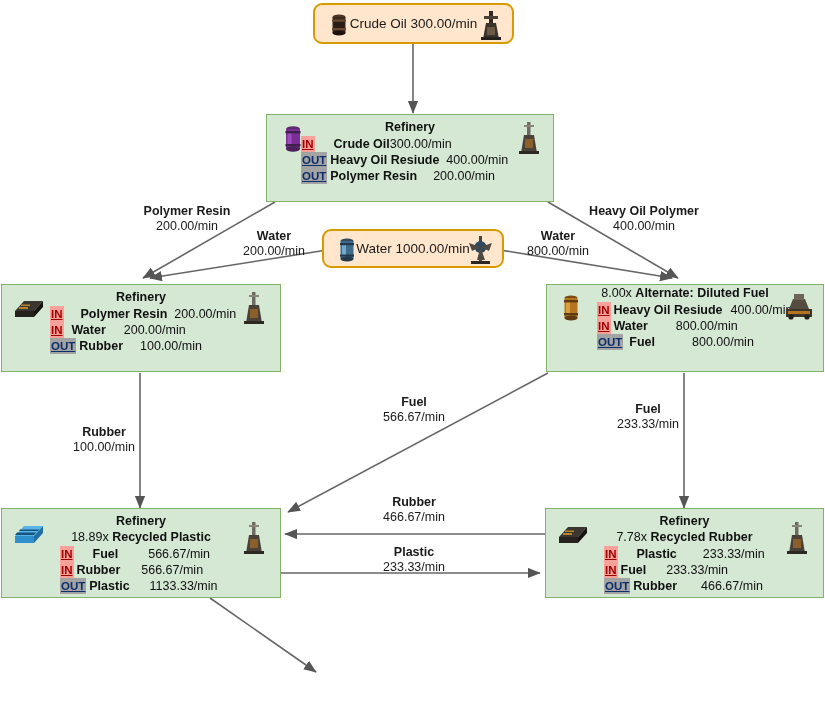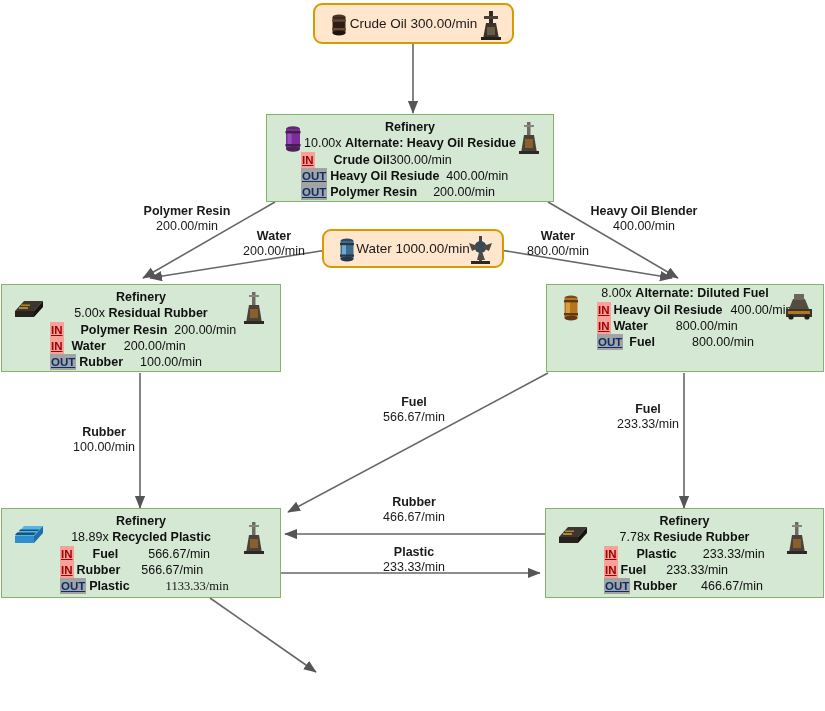--- a/index.html
+++ b/index.html
@@ -152,21 +152,21 @@
     <span class="name">Water</span>
     <span class="rate">200.00/min</span>
   </div>
 
   <div class="edge-label" style="left:512px; top:229px; width:92px;">
     <span class="name">Water</span>
     <span class="rate">800.00/min</span>
   </div>
 
   <div class="edge-label" style="left:578px; top:204px; width:132px;">
-    <span class="name">Heavy Oil Blender</span>
+    <span class="name">Heavy Oil Polymer</span>
     <span class="rate">400.00/min</span>
   </div>
 
   <div class="edge-label" style="left:58px; top:425px; width:92px;">
     <span class="name">Rubber</span>
     <span class="rate">100.00/min</span>
   </div>
 
   <div class="edge-label" style="left:368px; top:395px; width:92px;">
     <span class="name">Fuel</span>
@@ -216,24 +216,20 @@
       <svg width="28" height="34" viewBox="0 0 28 34">
         <ellipse cx="14" cy="6" rx="7" ry="2.8" fill="#5e2a6e"></ellipse>
         <rect x="7" y="6" width="14" height="20" fill="#7b2f96"></rect>
         <rect x="8.5" y="8" width="4" height="16" fill="#a855c9" opacity="0.8"></rect>
         <rect x="6.5" y="8" width="15" height="2.4" fill="#3f1f4c"></rect>
         <rect x="6.5" y="21" width="15" height="2.4" fill="#3f1f4c"></rect>
         <ellipse cx="14" cy="26" rx="7" ry="2.8" fill="#4a2159"></ellipse>
       </svg>
     </span>
     <div class="m-title">Refinery</div>
-    <div class="m-sub">
-      <span class="mult">10.00x</span>
-      <b>Alternate: Heavy Oil Residue</b>
-    </div>
     <div class="m-rows">
       <div class="m-row" style="padding-left:34px;">
         <span class="badge in">IN</span>
         <span class="m-item" style="margin-left:16px;">Crude Oil</span>
         <span class="m-rate" style="margin-left:0;">300.00/min</span>
       </div>
       <div class="m-row" style="padding-left:34px;">
         <span class="badge out">OUT</span>
         <span class="m-item">Heavy Oil Resiude</span>
         <span class="m-rate" style="margin-left:7px;">400.00/min</span>
@@ -283,24 +279,20 @@
     <span class="icon" style="left:10px; top:10px;">
       <svg width="34" height="26" viewBox="0 0 34 26">
         <path d="M3,16 L12,6 L31,6 L22,16 Z" fill="#3c3630"></path>
         <path d="M3,16 L22,16 L22,22 L3,22 Z" fill="#26211c"></path>
         <path d="M22,16 L31,6 L31,12 L22,22 Z" fill="#161311"></path>
         <path d="M7,12 L16,12 L16,14 L7,14 Z" fill="#b8862a"></path>
         <path d="M9,9.5 L18,9.5 L18,11 L9,11 Z" fill="#b8862a"></path>
       </svg>
     </span>
     <div class="m-title">Refinery</div>
-    <div class="m-sub">
-      <span class="mult">5.00x</span>
-      <b>Residual Rubber</b>
-    </div>
     <div class="m-rows">
       <div class="m-row" style="padding-left:48px;">
         <span class="badge in">IN</span>
         <span class="m-item" style="margin-left:14px;">Polymer Resin</span>
         <span class="m-rate" style="margin-left:7px;">200.00/min</span>
       </div>
       <div class="m-row" style="padding-left:48px;">
         <span class="badge in">IN</span>
         <span class="m-item" style="margin-left:5px;">Water</span>
         <span class="m-rate" style="margin-left:18px;">200.00/min</span>
@@ -388,21 +380,21 @@
         <span class="m-rate" style="margin-left:30px;">566.67/min</span>
       </div>
       <div class="m-row" style="padding-left:58px;">
         <span class="badge in">IN</span>
         <span class="m-item">Rubber</span>
         <span class="m-rate" style="margin-left:21px;">566.67/min</span>
       </div>
       <div class="m-row" style="padding-left:58px;">
         <span class="badge out">OUT</span>
         <span class="m-item">Plastic</span>
-        <span class="m-rate" style="margin-left:36px;font-family:Liberation Serif, serif;">1133.33/min</span>
+        <span class="m-rate" style="margin-left:20px;">1133.33/min</span>
       </div>
     </div>
     <span class="icon" style="right:14px; top:12px;">
       <svg width="24" height="34" viewBox="0 0 24 34">
         <rect x="10" y="1" width="3.5" height="14" fill="#6e6a63"></rect>
         <rect x="7" y="4" width="10" height="2" fill="#8a857c"></rect>
         <path d="M4,32 L7,14 L17,14 L20,32 Z" fill="#4a423a"></path>
         <rect x="8" y="18" width="8" height="9" fill="#8a5f2a"></rect>
         <rect x="2" y="30" width="20" height="3" fill="#2e2824"></rect>
       </svg>
@@ -415,21 +407,21 @@
         <path d="M3,16 L12,6 L31,6 L22,16 Z" fill="#3c3630"></path>
         <path d="M3,16 L22,16 L22,22 L3,22 Z" fill="#26211c"></path>
         <path d="M22,16 L31,6 L31,12 L22,22 Z" fill="#161311"></path>
         <path d="M7,12 L16,12 L16,14 L7,14 Z" fill="#b8862a"></path>
         <path d="M9,9.5 L18,9.5 L18,11 L9,11 Z" fill="#b8862a"></path>
       </svg>
     </span>
     <div class="m-title">Refinery</div>
     <div class="m-sub">
       <span class="mult">7.78x</span>
-      <b>Resiude Rubber</b>
+      <b>Recycled Rubber</b>
     </div>
     <div class="m-rows">
       <div class="m-row" style="padding-left:58px;">
         <span class="badge in">IN</span>
         <span class="m-item" style="margin-left:16px;">Plastic</span>
         <span class="m-rate" style="margin-left:26px;">233.33/min</span>
       </div>
       <div class="m-row" style="padding-left:58px;">
         <span class="badge in">IN</span>
         <span class="m-item">Fuel</span>

